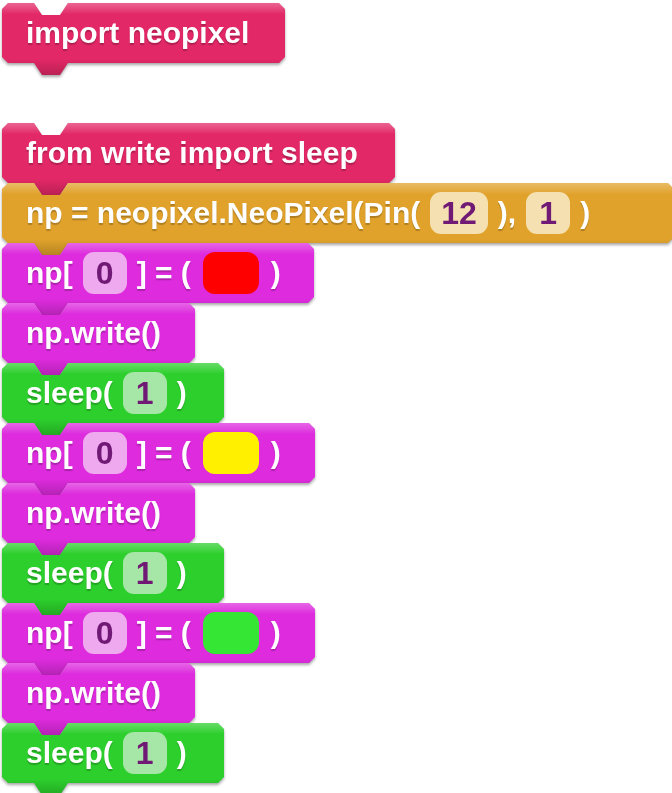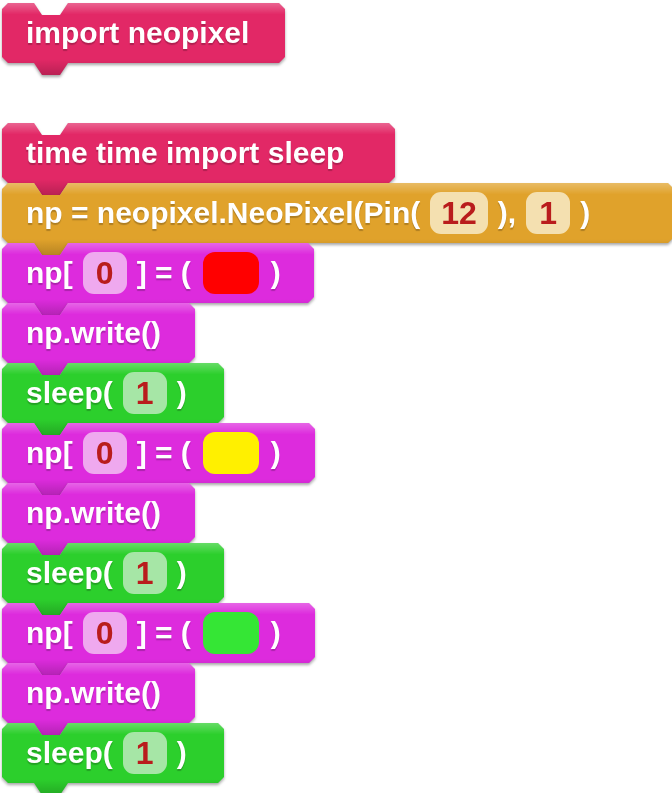--- a/index.html
+++ b/index.html
@@ -37,39 +37,39 @@
     display:inline-flex;
     align-items:center;
     justify-content:center;
     min-width:22px;
     height:42px;
     padding:0 11px;
     margin:0 10px;
     border-radius:11px;
     font-size:32px;
     font-weight:bold;
-    color:#b91c1c;
+    color:#701a75;
   }
   .seg-swatch{
     display:inline-block;
     width:56px;
     height:42px;
     border-radius:12px;
     margin:0 12px;
   }
 </style>
 </head>
 <body>
 
 <div id="canvas">
     <div class="block-wrap" style="top: 3px; width: 283px;">
       <div class="block" style="width: 339px; background-color: rgb(226, 40, 102); clip-path: polygon(0px 6px, 6px 0px, 32px 0px, 40px 12px, 58px 12px, 66px 0px, 277px 0px, 283px 6px, 283px 54px, 277px 60px, 66px 60px, 58px 72px, 40px 72px, 32px 60px, 6px 60px, 0px 54px);"><span class="seg-text">import neopixel</span></div>
     </div>
     <div class="block-wrap" style="top: 123px; width: 393px;">
-      <div class="block" style="width: 393px; background-color: rgb(226, 40, 102); clip-path: polygon(0px 6px, 6px 0px, 32px 0px, 40px 12px, 58px 12px, 66px 0px, 387px 0px, 393px 6px, 393px 54px, 387px 60px, 66px 60px, 58px 72px, 40px 72px, 32px 60px, 6px 60px, 0px 54px);"><span class="seg-text">time time import sleep</span></div>
+      <div class="block" style="width: 393px; background-color: rgb(226, 40, 102); clip-path: polygon(0px 6px, 6px 0px, 32px 0px, 40px 12px, 58px 12px, 66px 0px, 387px 0px, 393px 6px, 393px 54px, 387px 60px, 66px 60px, 58px 72px, 40px 72px, 32px 60px, 6px 60px, 0px 54px);"><span class="seg-text">from write import sleep</span></div>
     </div>
     <div class="block-wrap" style="top: 183px; width: 672px;">
       <div class="block" style="width: 672px; background-color: rgb(224, 162, 43); clip-path: polygon(0px 6px, 6px 0px, 32px 0px, 40px 12px, 58px 12px, 66px 0px, 666px 0px, 672px 6px, 672px 54px, 666px 60px, 66px 60px, 58px 72px, 40px 72px, 32px 60px, 6px 60px, 0px 54px);"><span class="seg-text">np = neopixel.NeoPixel(Pin(</span><span class="seg-field" style="background-color: rgb(244, 224, 176);">12</span><span class="seg-text">),</span><span class="seg-field" style="background-color: rgb(244, 224, 176);">1</span><span class="seg-text">)</span></div>
     </div>
     <div class="block-wrap" style="top: 243px; width: 312px;">
       <div class="block" style="width: 312px; background-color: rgb(221, 43, 221); clip-path: polygon(0px 6px, 6px 0px, 32px 0px, 40px 12px, 58px 12px, 66px 0px, 306px 0px, 312px 6px, 312px 54px, 306px 60px, 66px 60px, 58px 72px, 40px 72px, 32px 60px, 6px 60px, 0px 54px);"><span class="seg-text">np[</span><span class="seg-field" style="background-color: rgb(239, 169, 239);">0</span><span class="seg-text">] = (</span><span class="seg-swatch" style="background-color: rgb(255, 0, 0);"></span><span class="seg-text">)</span></div>
     </div>
     <div class="block-wrap" style="top: 303px; width: 193px;">
       <div class="block" style="width: 193px; background-color: rgb(221, 43, 221); clip-path: polygon(0px 6px, 6px 0px, 32px 0px, 40px 12px, 58px 12px, 66px 0px, 187px 0px, 193px 6px, 193px 54px, 187px 60px, 66px 60px, 58px 72px, 40px 72px, 32px 60px, 6px 60px, 0px 54px);"><span class="seg-text">np.write()</span></div>
     </div>

